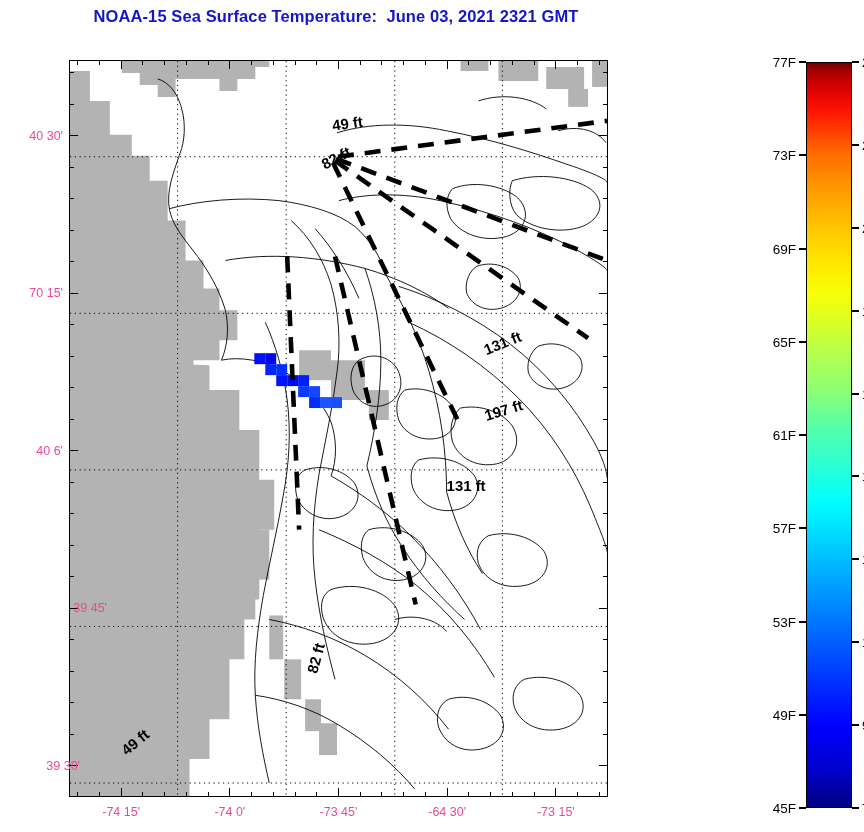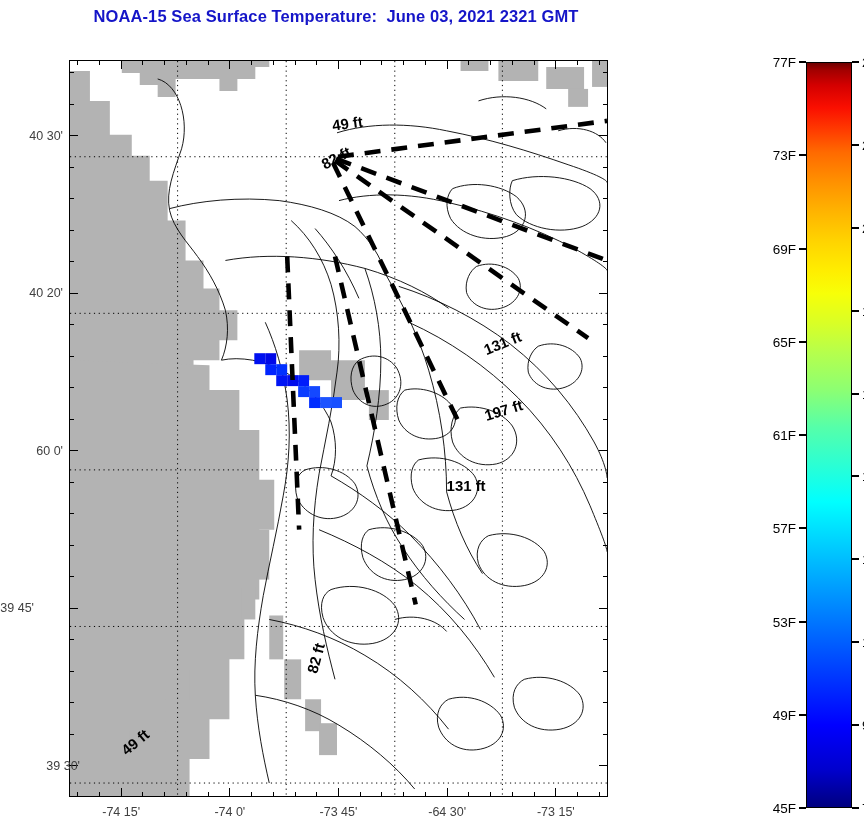--- a/index.html
+++ b/index.html
@@ -58,21 +58,21 @@
     height: 100%;
     display: block;
   }
   
   .tick {
     position: absolute;
     background: #000000;
   }
   .axis-label {
     position: absolute;
-    color: #404040;
+    color: #ec4899;
     font-family: "Liberation Sans", sans-serif;
     font-size: 12.5px;
     white-space: pre;
   }
   .xlab { transform: translateX(-50%); }
   .ylab { transform: translateY(-50%); text-align: right; }
 
   
   #colorbar-wrap {
     position: absolute;
@@ -432,23 +432,23 @@
 
   <div id="x-axis-labels">
       <div class="axis-label xlab" style="left: 105.161px; top: 805px;">-74 15'</div>
       <div class="axis-label xlab" style="left: 213.831px; top: 805px;">-74 0'</div>
       <div class="axis-label xlab" style="left: 322.5px; top: 805px;">-73 45'</div>
       <div class="axis-label xlab" style="left: 431.169px; top: 805px;">-64 30'</div>
       <div class="axis-label xlab" style="left: 539.839px; top: 805px;">-73 15'</div>
     </div>
   <div id="y-axis-labels">
       <div class="axis-label ylab" style="top: 135.59px; right: 817px;">40 30'</div>
-      <div class="axis-label ylab" style="top: 293.068px; right: 817px;">40 20'</div>
-      <div class="axis-label ylab" style="top: 450.547px; right: 817px;">60 0'</div>
-      <div class="axis-label ylab" style="top: 608.026px; right: 846px;">39 45'</div>
+      <div class="axis-label ylab" style="top: 293.068px; right: 817px;">70 15'</div>
+      <div class="axis-label ylab" style="top: 450.547px; right: 817px;">40 6'</div>
+      <div class="axis-label ylab" style="top: 608.026px; right: 773px;">39 45'</div>
       <div class="axis-label ylab" style="top: 765.504px; right: 800px;">39 30'</div>
     </div>
 
   <div id="colorbar-wrap">
     <div id="colorbar"></div>
     <div id="colorbar-ticks">
         <div class="cb-tick-left" style="top: -1px;"></div>
         <div class="cb-label cb-label-f" style="top: 0px;">77F</div>
         <div class="cb-tick-left" style="top: 92.25px;"></div>
         <div class="cb-label cb-label-f" style="top: 93.25px;">73F</div>

